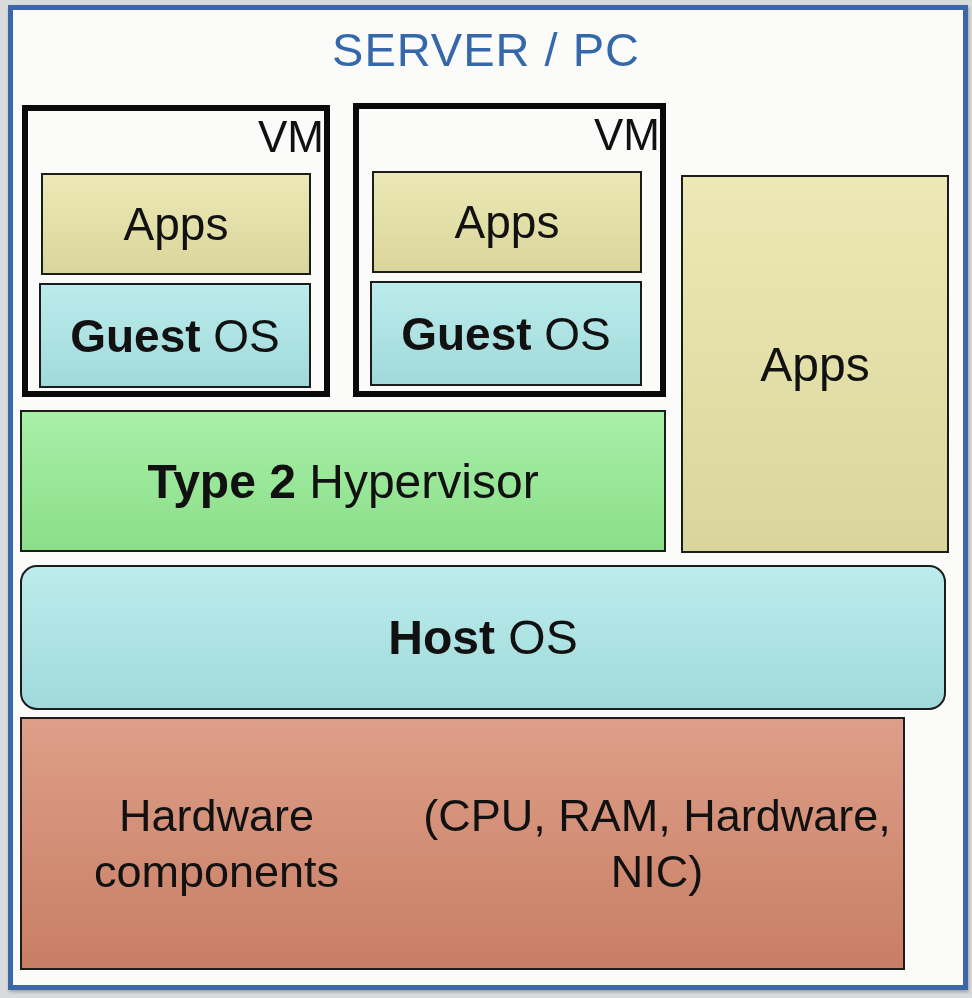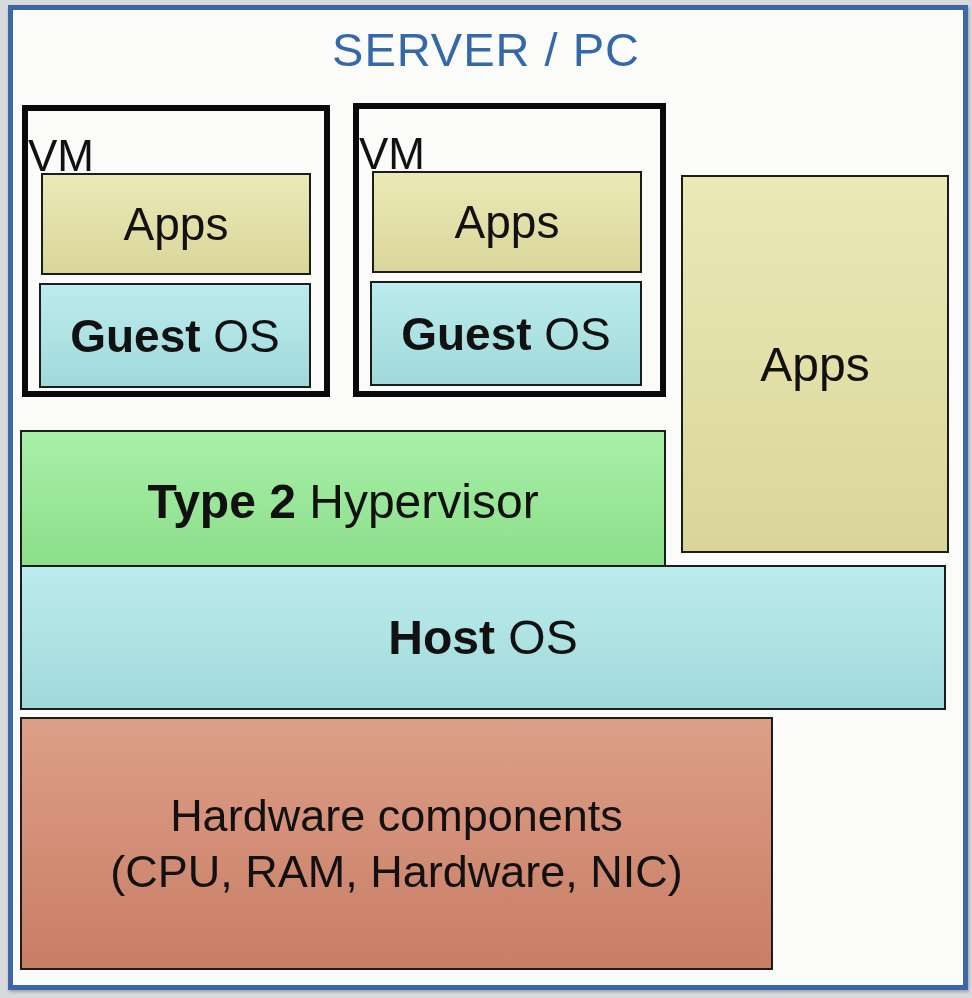--- a/index.html
+++ b/index.html
@@ -30,44 +30,44 @@
 
   .vm {
     position: absolute;
     border: 6px solid #0a0a0a;
     background: transparent;
   }
   .vm1 { left: 22px; top: 105px; width: 308px; height: 292px; }
   .vm2 { left: 353px; top: 103px; width: 313px; height: 294px; }
   .vm-label {
     position: absolute;
-    left: 0; top: 20px; width: 100%;
-    text-align: left;
+    left: 0; top: 1px; width: 100%;
+    text-align: right;
     font-size: 44px;
   }
 
   .tile {
     position: absolute;
     border: 2px solid #1c1c1c;
     display: flex;
     align-items: center;
     justify-content: center;
     font-size: 46px;
     background-image: linear-gradient(rgba(255,255,255,.20), rgba(0,0,0,.06));
   }
   .vm .apps-tile  { left: 13px; top: 62px;  width: 270px; height: 102px; }
   .vm .guest-tile { left: 11px; top: 172px; width: 272px; height: 105px; }
 
   .host-apps { left: 681px; top: 175px; width: 268px; height: 378px; font-size: 48px; }
-  .hypervisor { left: 20px; top: 410px; width: 646px; height: 142px; font-size: 48px; margin-top: 20px; }
+  .hypervisor { left: 20px; top: 410px; width: 646px; height: 142px; font-size: 48px; }
   .host-os { left: 20px; top: 565px; width: 926px; height: 145px; font-size: 48px; }
   .hardware {
-    left: 20px; top: 717px; width: 753px; height: 253px;
+    left: 20px; top: 717px; width: 885px; height: 253px;
     font-size: 45px; line-height: 1.24;
-    flex-direction: column; text-align: center;
+    flex-direction: row; text-align: center;
   }
 
   .b { font-weight: bold; text-align: center; }
 </style>
 </head>
 <body>
 
 <div class="canvas" style="background-color: rgb(217, 218, 219);">
 
   <div class="frame" style="border-color: rgb(59, 103, 169); background-color: rgb(251, 251, 250);"></div>
@@ -95,21 +95,21 @@
   </div>
 
   <div class="tile host-apps" style="background-color: rgb(231, 227, 164); border-color: rgb(28, 28, 28);">
     <span>Apps</span>
   </div>
 
   <div class="tile hypervisor" style="background-color: rgb(147, 236, 146); border-color: rgb(28, 28, 28);">
     <span><span class="b">Type 2</span><span> Hypervisor</span></span>
   </div>
 
-  <div class="tile host-os" style="background-color: rgb(171, 231, 232); border-color: rgb(28, 28, 28);">
+  <div class="tile host-os" style="background-color: rgb(171, 231, 232); border-color: rgb(28, 28, 28); border-radius: 17px;">
     <span><span class="b">Host</span><span> OS</span></span>
   </div>
 
   <div class="tile hardware" style="background-color: rgb(213, 134, 107); border-color: rgb(28, 28, 28);">
     <span>Hardware components</span>
     <span>(CPU, RAM, Hardware, NIC)</span>
   </div>
 
 </div>
 

